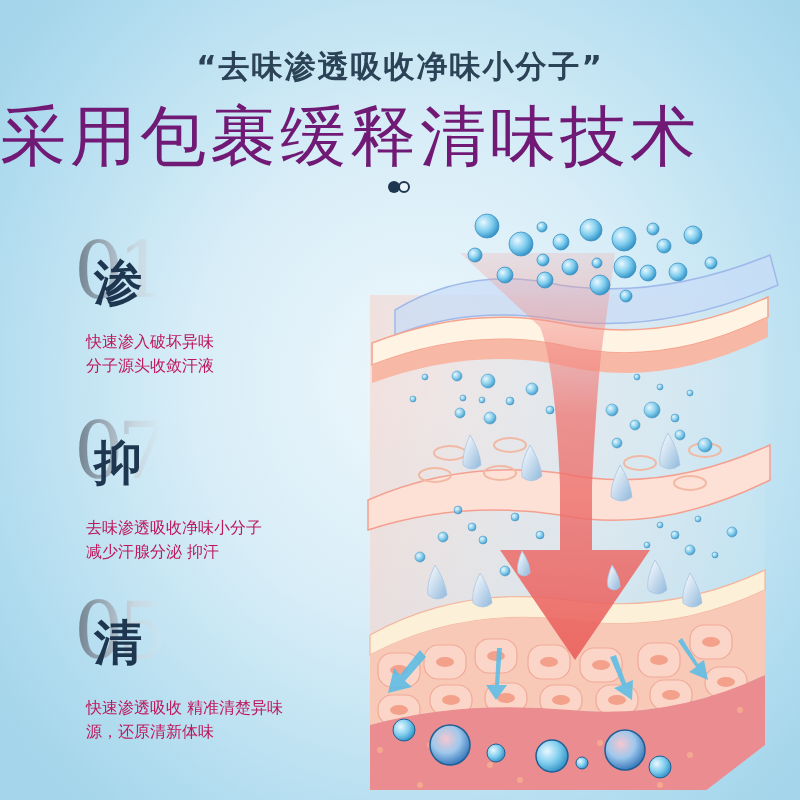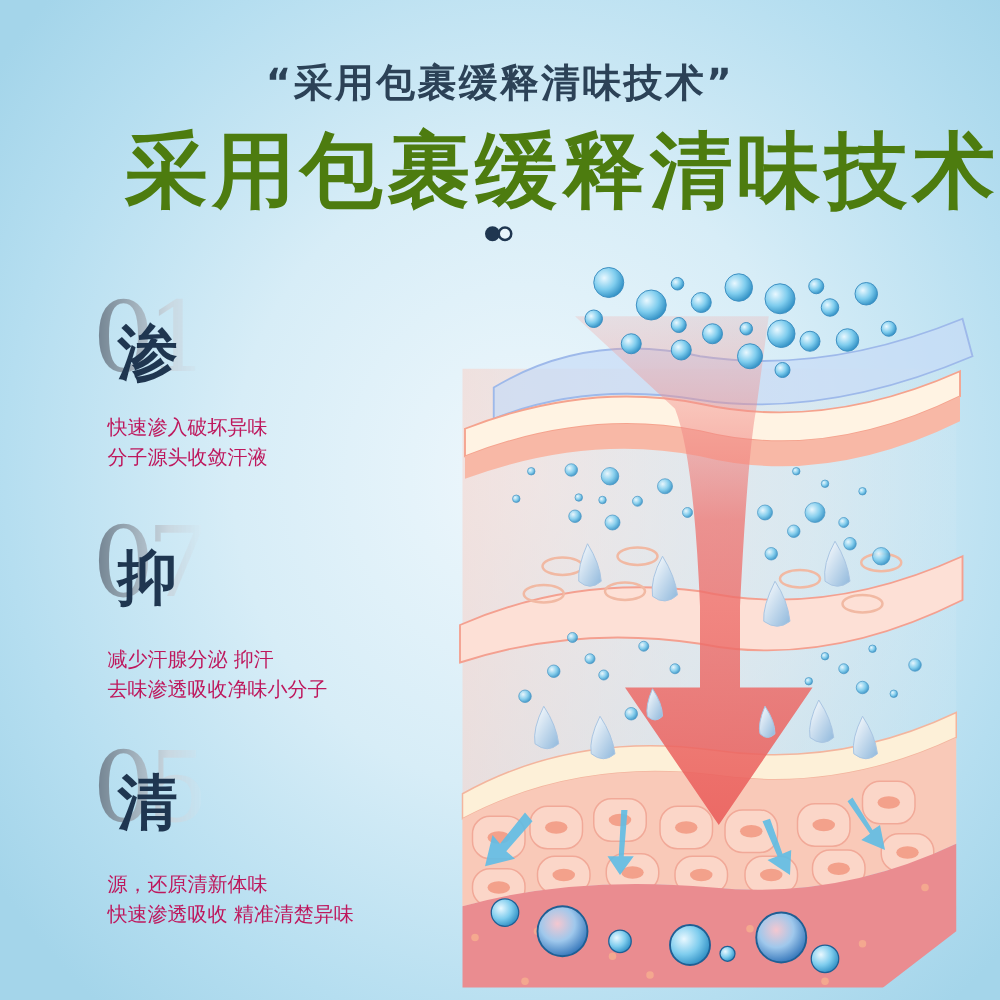--- a/index.html
+++ b/index.html
@@ -10,22 +10,22 @@
     background: radial-gradient(ellipse 520px 560px at 420px 380px, #eef7fc 0%, #d7edf7 45%, #b5def0 80%, #a4d5ea 100%);
     color: #23394f;
   }
   .subtitle {
     position: absolute; top: 46px; left: 0; width: 800px;
     text-align: center; font-size: 31px; font-weight: bold; letter-spacing: 2px;
     color: #2c4257;
   }
   .title {
     position: absolute; top: 92px; left: 0; width: 800px;
-    text-align: right; font-size: 66px; font-weight: bold; letter-spacing: 4px;
-    color: #4d7c0f;
+    text-align: left; font-size: 66px; font-weight: normal; letter-spacing: 4px;
+    color: #701a75;
   }
   .dots { position: absolute; top: 181px; left: 388px; width: 26px; height: 12px; }
   .dot { position: absolute; top: 0; width: 12px; height: 12px; border-radius: 50%; }
   .dot.filled { left: 0; background: #1f3650; }
   .dot.hollow { left: 10px; background: #e8f4fa; border: 2.5px solid #1f3650; }
 
   .step { position: absolute; left: 82px; width: 260px; }
   .step .num {
     position: absolute; left: -8px; top: 0;
     font-family: "DejaVu Serif", "Liberation Serif", serif;
@@ -46,51 +46,51 @@
   .s2 { top: 412px; }
   .s2 .desc { top: 104px; }
   .s3 { top: 592px; }
   .s3 .desc { top: 104px; }
 
   .diagram { position: absolute; left: 360px; top: 205px; width: 420px; height: 585px; }
 </style>
 </head>
 <body>
 
-<div class="subtitle">“采用包裹缓释清味技术”</div>
+<div class="subtitle">“去味渗透吸收净味小分子”</div>
 <div class="title">采用包裹缓释清味技术</div>
 <div class="dots">
   <span class="dot filled"></span>
   <span class="dot hollow"></span>
 </div>
 
 <div class="step s1">
   <div class="num">01</div>
   <div class="head">渗</div>
   <div class="desc">
     <div>快速渗入破坏异味</div>
     <div>分子源头收敛汗液</div>
   </div>
 </div>
 
 <div class="step s2">
   <div class="num">07</div>
   <div class="head">抑</div>
   <div class="desc">
+    <div>去味渗透吸收净味小分子</div>
     <div>减少汗腺分泌 抑汗</div>
-    <div>去味渗透吸收净味小分子</div>
   </div>
 </div>
 
 <div class="step s3">
   <div class="num">05</div>
   <div class="head">清</div>
   <div class="desc">
+    <div>快速渗透吸收 精准清楚异味</div>
     <div>源，还原清新体味</div>
-    <div>快速渗透吸收 精准清楚异味</div>
   </div>
 </div>
 
 <div class="diagram">
   <svg width="420" height="585" viewBox="0 0 420 585" xmlns="http://www.w3.org/2000/svg">
     <defs>
       <radialGradient id="bub" cx="0.35" cy="0.35" r="0.7">
         <stop offset="0" stop-color="#e9f8ff"></stop>
         <stop offset="0.55" stop-color="#7fcdee"></stop>
         <stop offset="1" stop-color="#2f8fc4"></stop>

